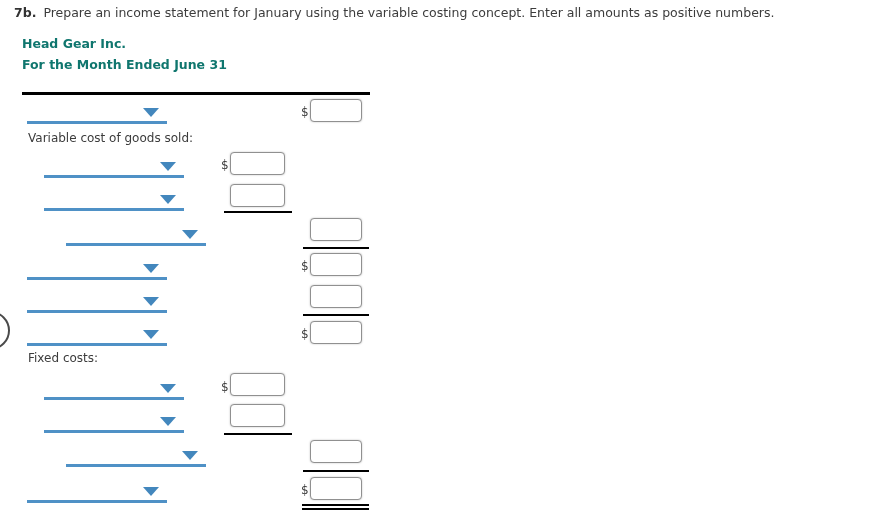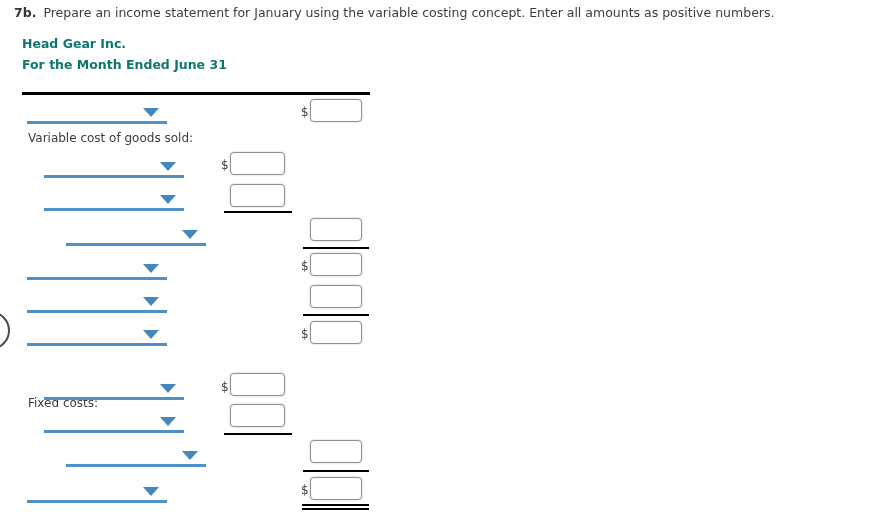--- a/index.html
+++ b/index.html
@@ -154,21 +154,21 @@
   </div>
   <input class="amt right" style="left: 310px; top: 285px;" type="text">
   <div class="rule" style="left:303px; top:314px; width:66px;"></div>
 
   <div class="dd" style="left:27px; top:325px;">
     <div class="tri"></div>
   </div>
   <span class="dollar" style="left:301px; top:327px;">$</span>
   <input class="amt right" style="left: 310px; top: 321px;" type="text">
 
-  <div class="section-label" style="left:28px; top:351px;margin-top:45px;">Fixed costs:</div>
+  <div class="section-label" style="left:28px; top:351px;">Fixed costs:</div>
 
   <div class="dd" style="left:44px; top:379px;">
     <div class="tri"></div>
   </div>
   <span class="dollar" style="left:221px; top:380px;">$</span>
   <input class="amt mid" style="left: 230px; top: 373px;" type="text">
 
   <div class="dd" style="left:44px; top:412px;">
     <div class="tri"></div>
   </div>

